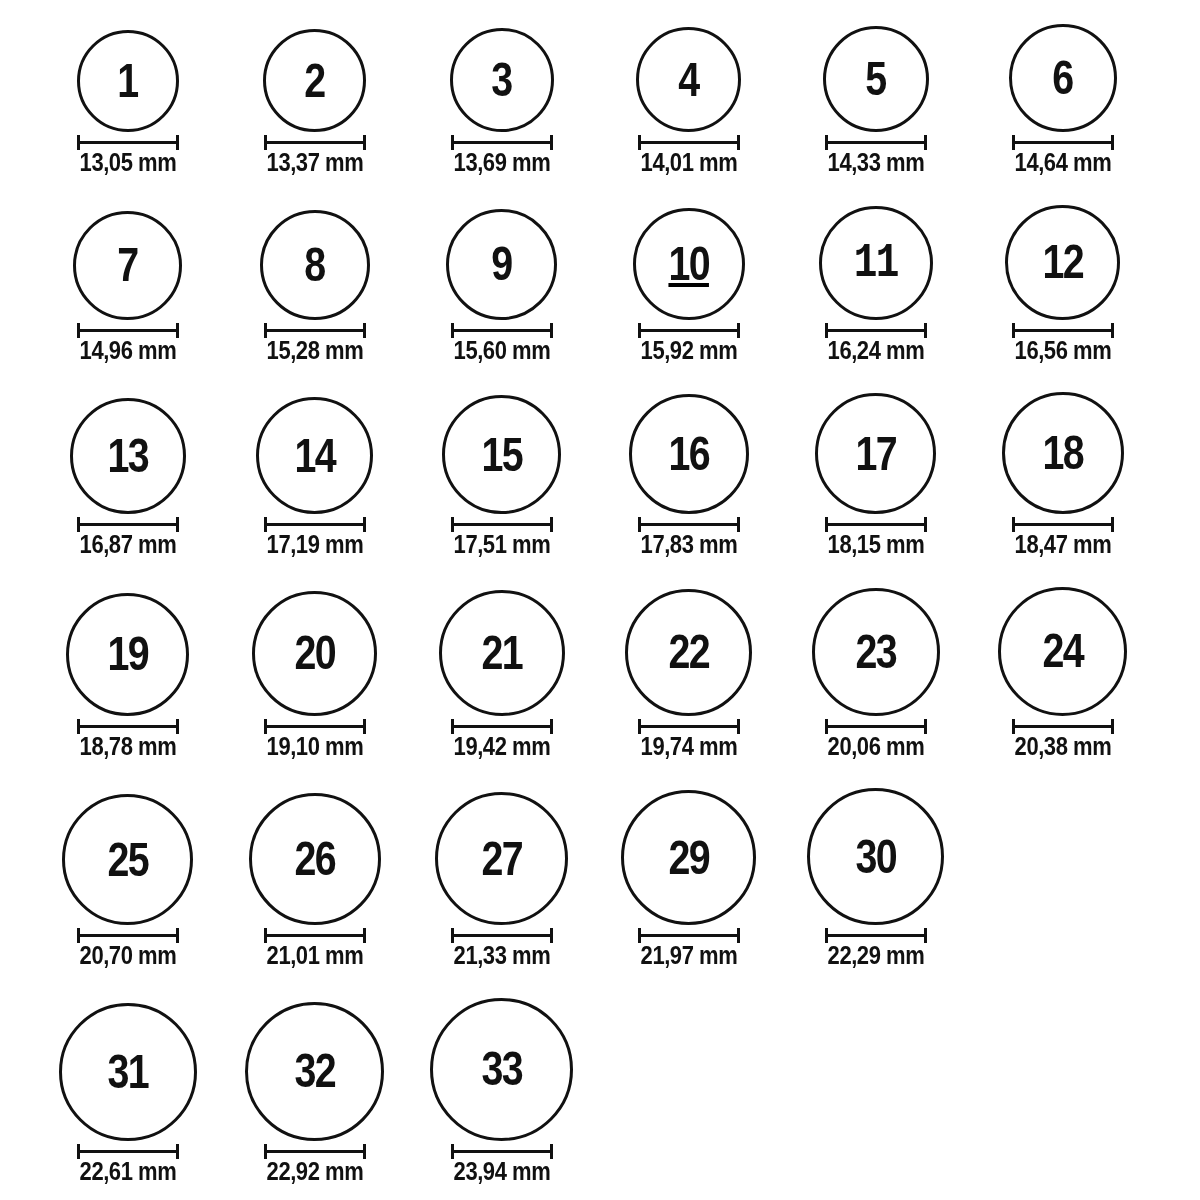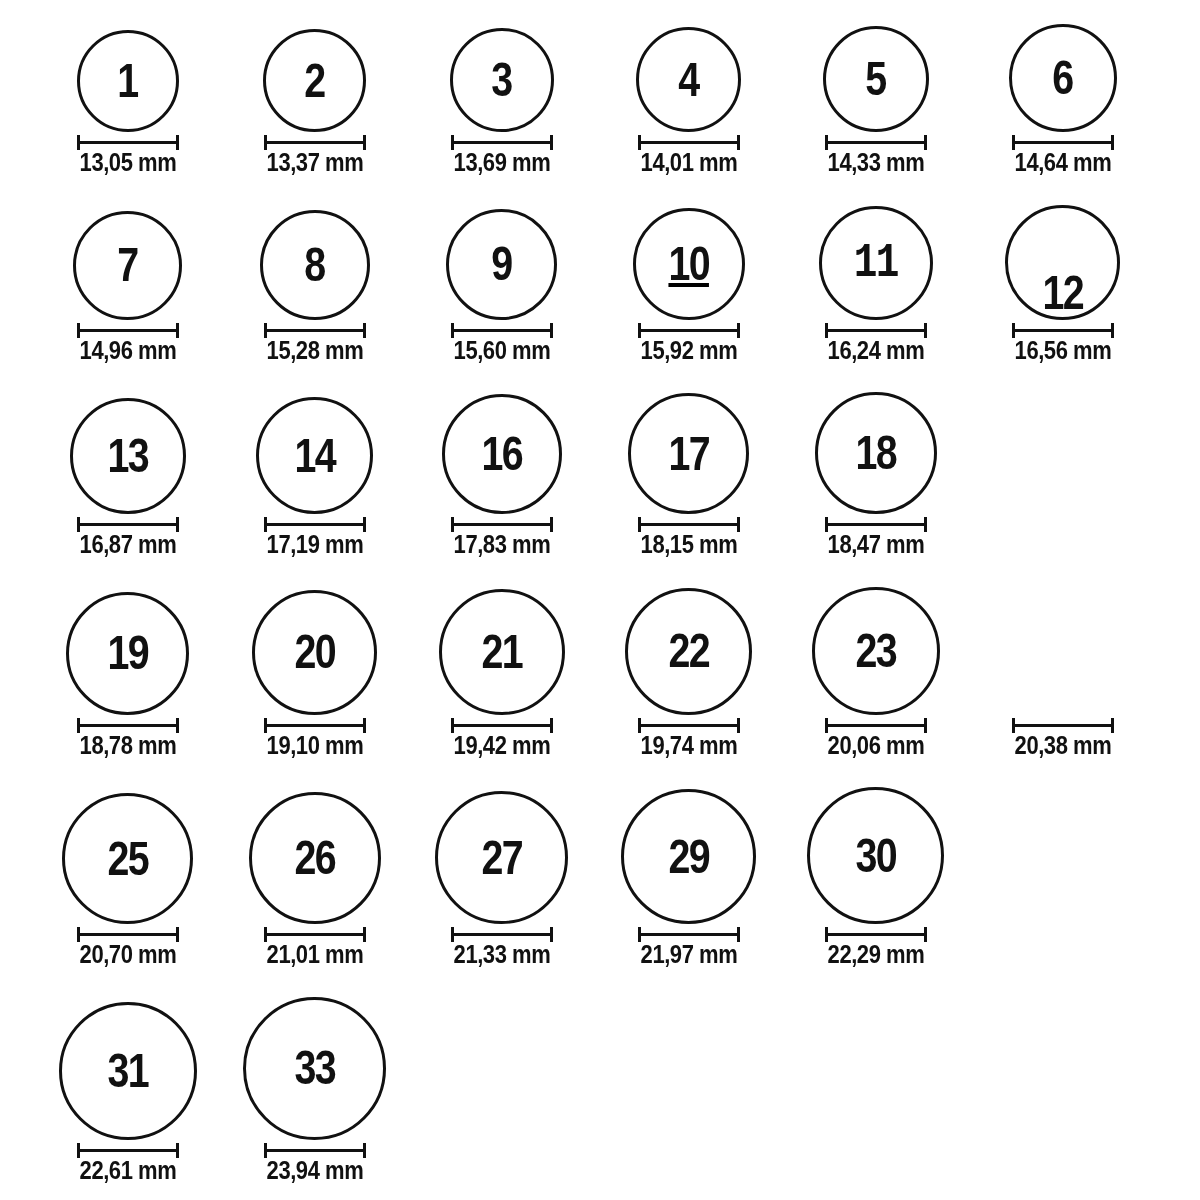--- a/index.html
+++ b/index.html
@@ -151,21 +151,21 @@
     <div class="label">15,92 mm</div>
   </div>
       <div class="cell">
     <div class="circle" style="width: 114px; height: 114px; font-family: Liberation Mono, monospace;">
       <span class="num">11</span>
     </div>
     <div class="dim-line"></div>
     <div class="label">16,24 mm</div>
   </div>
       <div class="cell">
-    <div class="circle" style="width: 115px; height: 115px; align-items: flex-end;">
+    <div class="circle" style="width: 115px; height: 115px;">
       <span class="num">12</span>
     </div>
     <div class="dim-line"></div>
     <div class="label">16,56 mm</div>
   </div>
     </div>
     <div class="row">
       <div class="cell">
     <div class="circle" style="width: 116px; height: 116px; text-align: right;">
       <span class="num">13</span>
@@ -174,20 +174,27 @@
     <div class="label">16,87 mm</div>
   </div>
       <div class="cell">
     <div class="circle" style="width: 117px; height: 117px;">
       <span class="num">14</span>
     </div>
     <div class="dim-line"></div>
     <div class="label">17,19 mm</div>
   </div>
       <div class="cell">
+    <div class="circle" style="width: 119px; height: 119px;">
+      <span class="num">15</span>
+    </div>
+    <div class="dim-line"></div>
+    <div class="label">17,51 mm</div>
+  </div>
+      <div class="cell">
     <div class="circle" style="width: 120px; height: 120px; text-align: center;">
       <span class="num">16</span>
     </div>
     <div class="dim-line"></div>
     <div class="label">17,83 mm</div>
   </div>
       <div class="cell">
     <div class="circle" style="width: 121px; height: 121px;">
       <span class="num">17</span>
     </div>
@@ -232,20 +239,23 @@
     <div class="label">19,74 mm</div>
   </div>
       <div class="cell">
     <div class="circle" style="width: 128px; height: 128px;">
       <span class="num">23</span>
     </div>
     <div class="dim-line"></div>
     <div class="label">20,06 mm</div>
   </div>
       <div class="cell">
+    <div class="circle" style="width: 129px; height: 129px;">
+      <span class="num">24</span>
+    </div>
     <div class="dim-line"></div>
     <div class="label">20,38 mm</div>
   </div>
     </div>
     <div class="row">
       <div class="cell">
     <div class="circle" style="width: 131px; height: 131px;">
       <span class="num">25</span>
     </div>
     <div class="dim-line"></div>
@@ -282,20 +292,27 @@
     </div>
     <div class="row">
       <div class="cell">
     <div class="circle" style="width: 138px; height: 138px;">
       <span class="num">31</span>
     </div>
     <div class="dim-line"></div>
     <div class="label">22,61 mm</div>
   </div>
       <div class="cell">
+    <div class="circle" style="width: 139px; height: 139px;">
+      <span class="num">32</span>
+    </div>
+    <div class="dim-line"></div>
+    <div class="label">22,92 mm</div>
+  </div>
+      <div class="cell">
     <div class="circle" style="width: 143px; height: 143px;">
       <span class="num">33</span>
     </div>
     <div class="dim-line"></div>
     <div class="label">23,94 mm</div>
   </div>
     </div>
   </div>
 
 </body></html>

